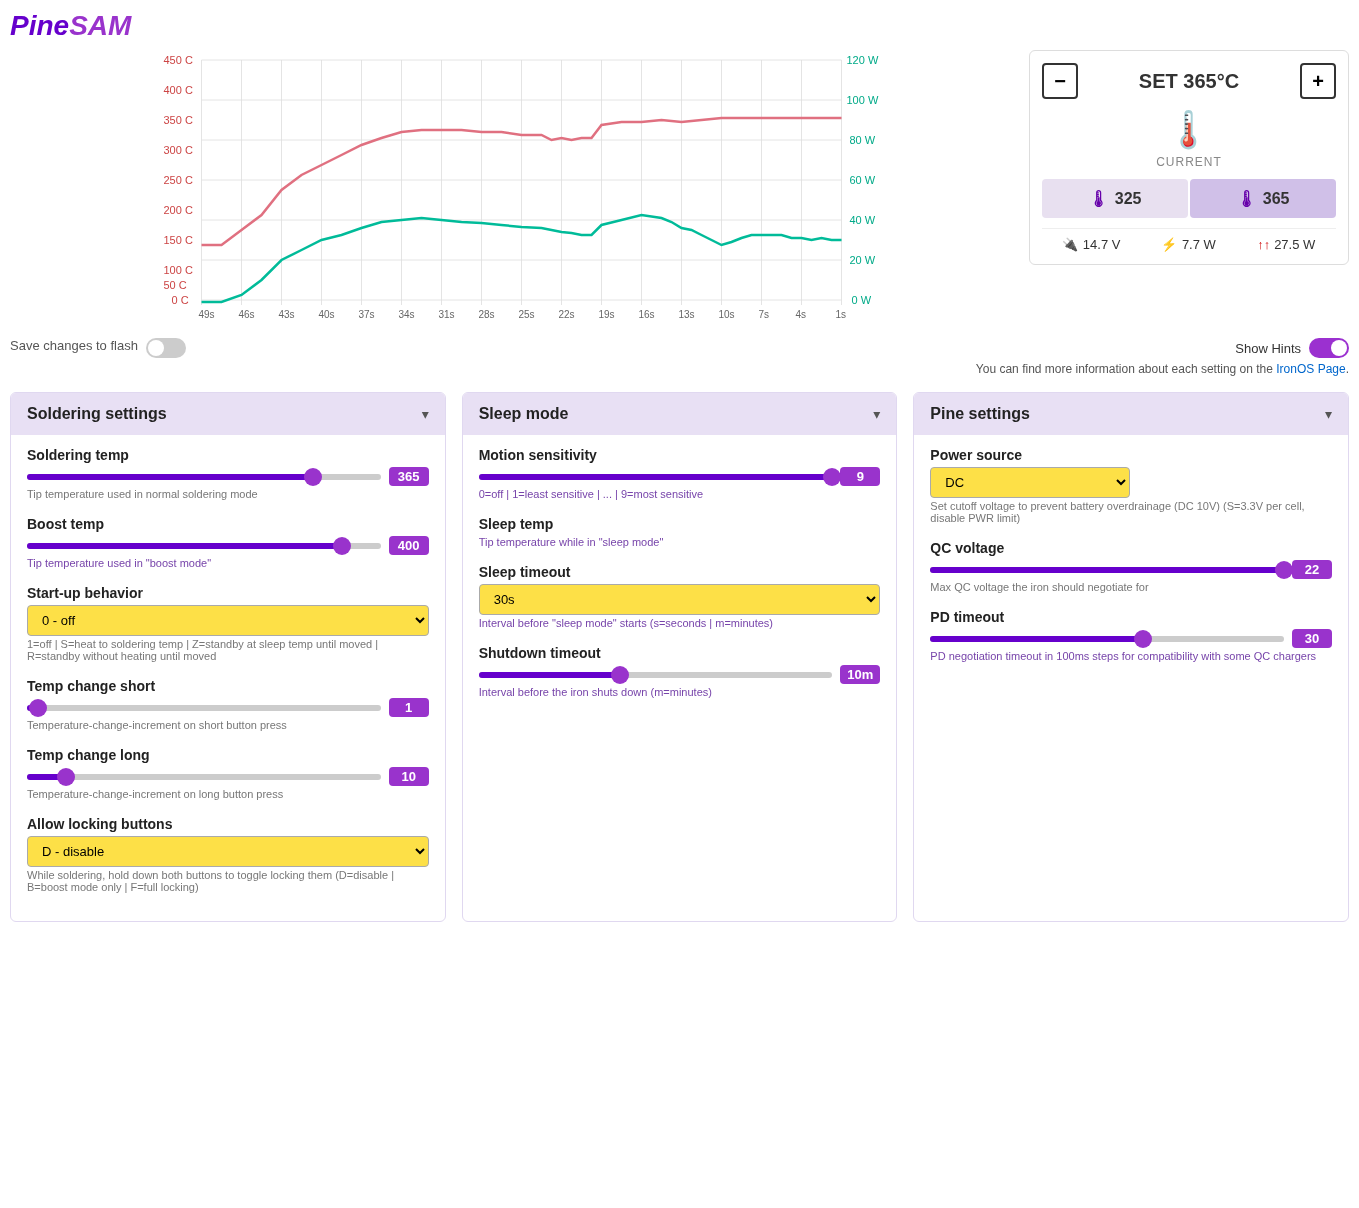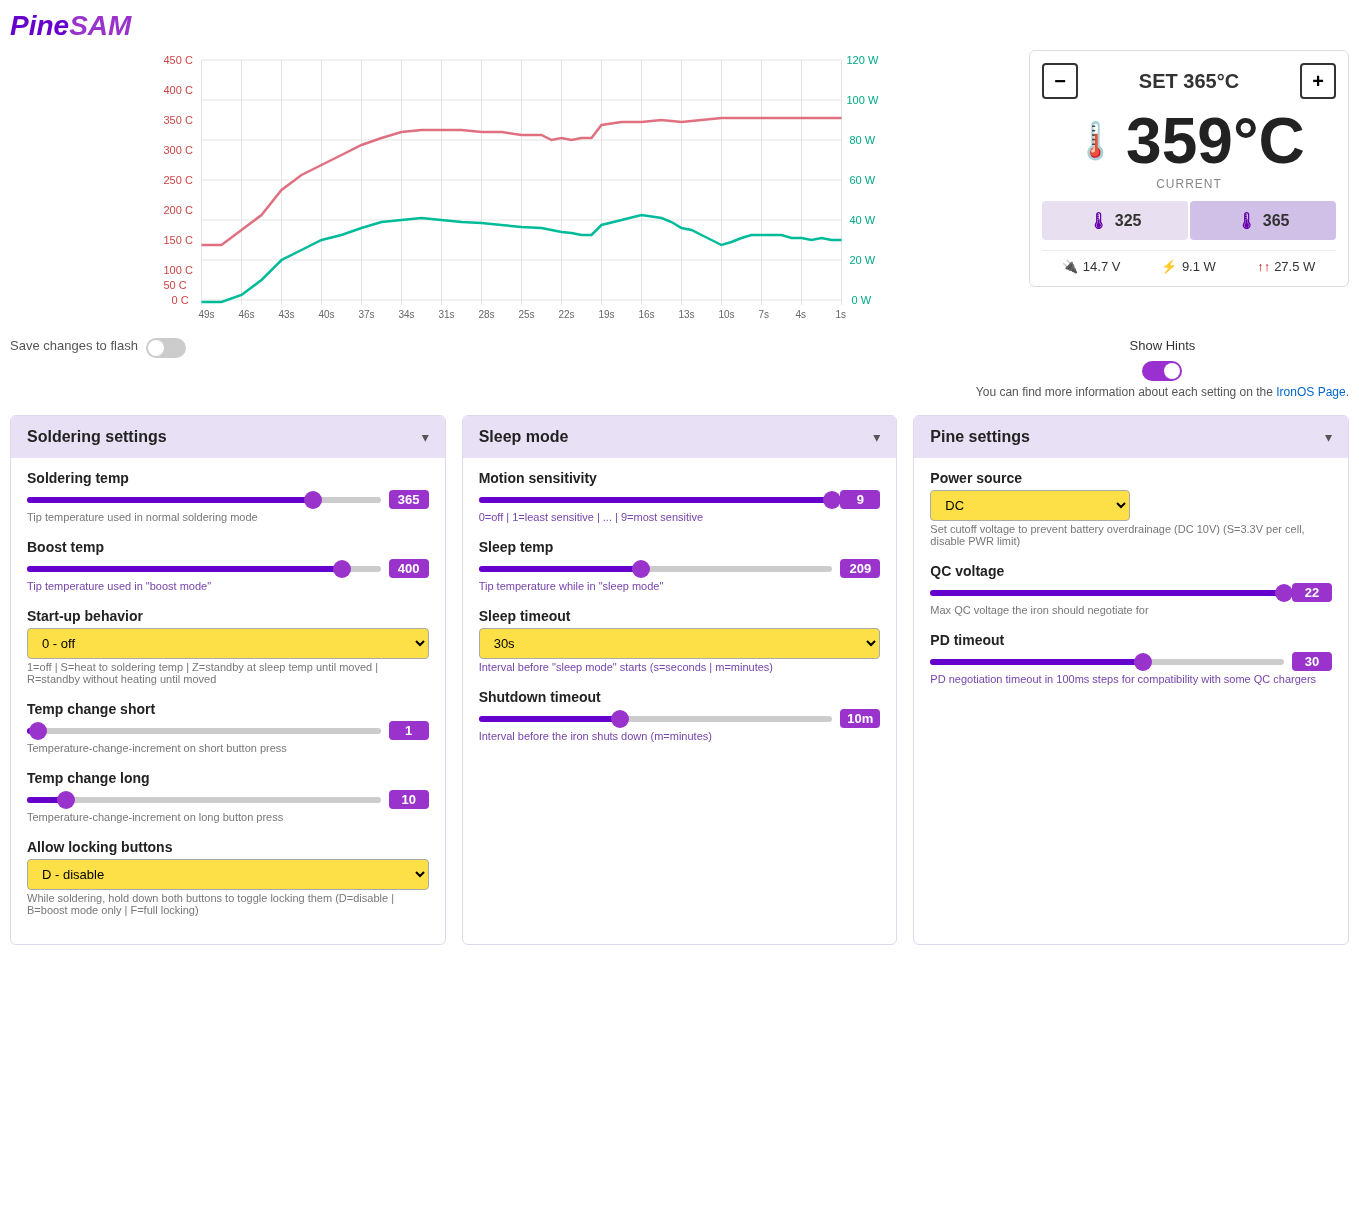--- a/index.html
+++ b/index.html
@@ -161,21 +161,20 @@
     <div class="temp-display-card">
 
       <div class="temp-set-row">
         <button class="temp-set-btn">−</button>
         <div class="temp-set-label">SET 365°C</div>
         <button class="temp-set-btn">+</button>
       </div>
 
       <div class="current-temp-row">
         <span style="font-size:36px;">🌡️</span>
-        <span class="current-temp-value">359°C</span>
       </div>
       <div class="current-label">CURRENT</div>
 
       <div class="temp-presets">
         <button class="temp-preset-btn">
           <span style="color:#6600aa;">🌡</span>
           <span>325</span>
         </button>
         <button class="temp-preset-btn active">
           <span style="color:#6600aa;">🌡</span>
@@ -183,21 +182,21 @@
         </button>
       </div>
 
       <div class="stats-row">
         <div class="stat-item">
           <span>🔌</span>
           <span>14.7 V</span>
         </div>
         <div class="stat-item">
           <span style="color:#cc0000;">⚡</span>
-          <span>9.1 W</span>
+          <span>7.7 W</span>
         </div>
         <div class="stat-item">
           <span style="color:#cc0000;">↑↑</span>
           <span>27.5 W</span>
         </div>
       </div>
     </div>
   </div>
 </div>
 
@@ -205,21 +204,21 @@
   <div class="flash-section">
     <div class="settings-row">
       <span class="toggle-label">Save changes to flash</span>
       <label class="toggle-switch">
         <input type="checkbox" style="">
         <span class="toggle-slider"></span>
       </label>
     </div>
   </div>
   <div class="hints-section">
-    <div style="display:flex; align-items:center; justify-content:flex-end; gap:8px; margin-bottom:4px;flex-direction:column;">
+    <div style="display:flex; align-items:center; justify-content:flex-end; gap:8px; margin-bottom:4px;">
       <span class="hints-text">Show Hints</span>
       <label class="toggle-switch">
         <input type="checkbox" checked="" style="">
         <span class="toggle-slider"></span>
       </label>
     </div>
     <div class="hints-desc">You can find more information about each setting on the <a href="#" class="ironos-link">IronOS Page</a>.</div>
   </div>
 </div>
 
@@ -313,27 +312,20 @@
             <div class="slider-fill" style="width:100%; background:#6600cc; height:100%; border-radius:3px;"></div>
             <div class="slider-thumb" style="left:100%; background:#9933cc;"></div>
           </div>
           <div class="slider-value">9</div>
         </div>
         <div class="setting-hint colored">0=off | 1=least sensitive | ... | 9=most sensitive</div>
       </div>
 
       <div class="setting-item">
         <div class="setting-label">Sleep temp</div>
-        <div class="slider-row">
-          <div class="slider-track" style="flex:1; position:relative; height:6px; background:#ccc; border-radius:3px;">
-            <div class="slider-fill" style="width:46%; background:#6600cc; height:100%; border-radius:3px;"></div>
-            <div class="slider-thumb" style="left:46%; background:#9933cc;"></div>
-          </div>
-          <div class="slider-value">209</div>
-        </div>
         <div class="setting-hint colored">Tip temperature while in "sleep mode"</div>
       </div>
 
       <div class="setting-item">
         <div class="setting-label">Sleep timeout</div>
         <select class="select-input">
           <option>30s</option>
         </select>
         <div class="setting-hint colored">Interval before "sleep mode" starts (s=seconds | m=minutes)</div>
       </div>

